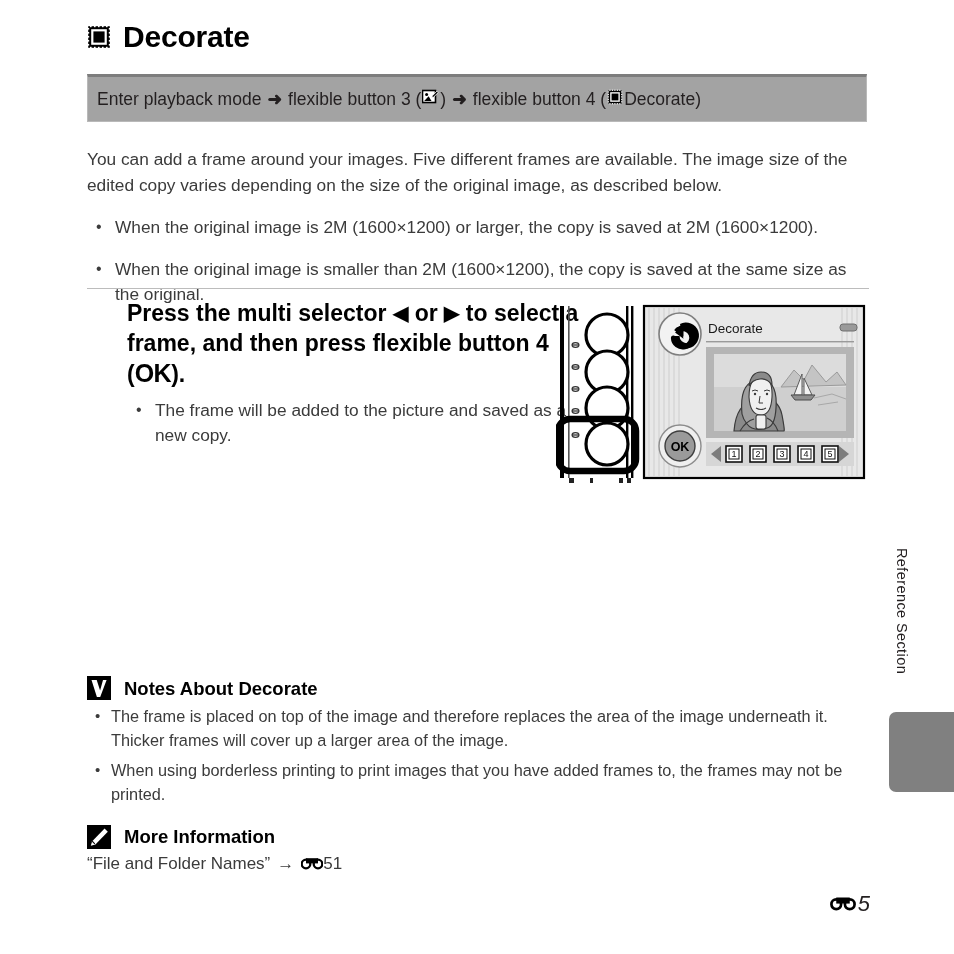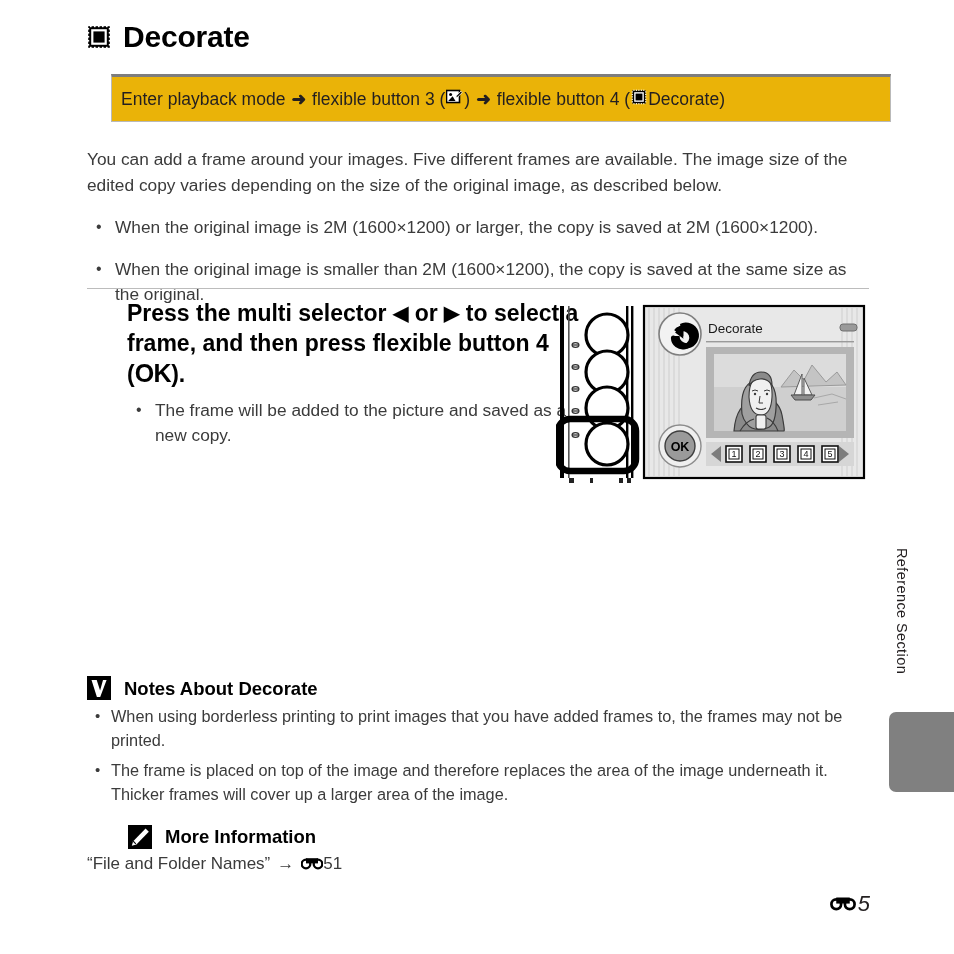--- a/index.html
+++ b/index.html
@@ -47,24 +47,23 @@
   
   .path-box {
     position: absolute;
     left: 87px;
     top: 74px;
     width: 780px;
     height: 48px;
     box-sizing: border-box;
     border: 1px solid #b9b9b9;
     border-top: 3px solid #7d7d7d;
-    background: #eab308;
+    background: #a3a3a3;
     display: flex;
     align-items: center;
-    margin-left: 24px;
   }
   .path-text {
     font-size: 17.5px;
     color: #231f20;
     padding-left: 9px;
     white-space: nowrap;
     display: flex;
     align-items: center;
     gap: 0;
   }
@@ -214,21 +213,20 @@
     position: absolute;
     left: 87px;
     top: 825px;
     width: 600px;
   }
   .more-head {
     display: flex;
     align-items: center;
     gap: 13px;
     margin-bottom: 5px;
-    margin-left: 41px;
   }
   .more-badge {
     width: 24px;
     height: 24px;
     background: #000;
     flex: none;
   }
   .more-badge svg { display: block; }
   .more-title {
     font-size: 18.5px;
@@ -531,22 +529,22 @@
     <div class="note-head">
       <span class="note-badge">
         <svg width="24" height="24" viewBox="0 0 24 24">
           <rect width="24" height="24" fill="#000"></rect>
           <path d="M4.5 4 h5.2 l3.4 10.6 L16 4 h3.6 L13.2 21 h-3.3 Z" fill="#fff"></path>
         </svg>
       </span>
       <span class="note-title">Notes About Decorate</span>
     </div>
     <ul class="note-bullets">
+      <li>The frame is placed on top of the image and therefore replaces the area of the image underneath it. Thicker frames will cover up a larger area of the image.</li>
       <li>When using borderless printing to print images that you have added frames to, the frames may not be printed.</li>
-      <li>The frame is placed on top of the image and therefore replaces the area of the image underneath it. Thicker frames will cover up a larger area of the image.</li>
     </ul>
   </div>
 
   <div class="more-sec">
     <div class="more-head">
       <span class="more-badge">
         <svg width="24" height="24" viewBox="0 0 24 24">
           <rect width="24" height="24" fill="#000"></rect>
           <path d="M17.6 3.6 l3.2 3.2 L8.4 19.4 l-4.6 1.4 1.4 -4.6 Z" fill="#fff"></path>
           <path d="M5.2 16.2 l2.6 2.6" fill="none" stroke="#000" stroke-width="1.1"></path>

